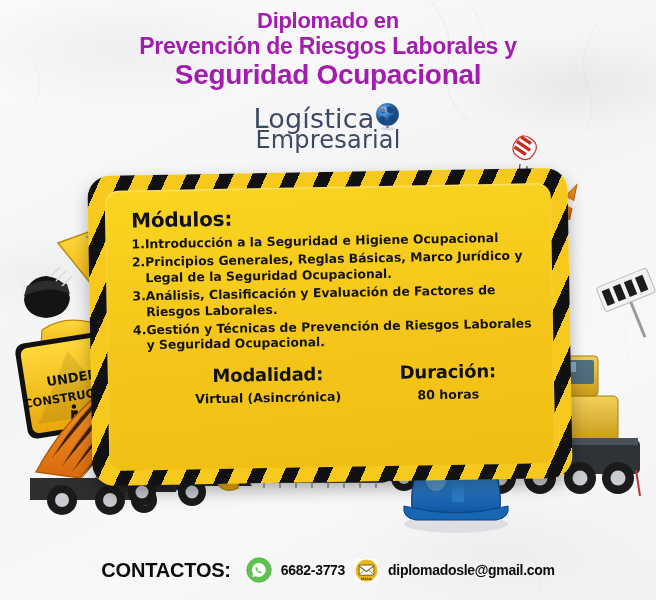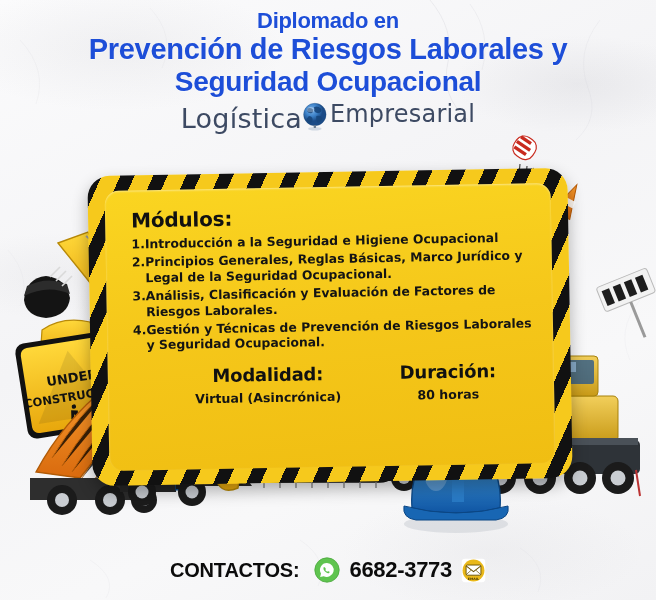--- a/index.html
+++ b/index.html
@@ -21,32 +21,32 @@
       radial-gradient(ellipse 150px 60px at 8% 46%, rgba(195,195,200,.14), transparent 72%),
       radial-gradient(ellipse 210px 80px at 75% 92%, rgba(190,190,196,.13), transparent 72%),
       radial-gradient(ellipse 120px 50px at 46% 62%, rgba(200,200,205,.10), transparent 74%),
       linear-gradient(155deg,#fbfbfc 0%,#f4f4f6 42%,#f8f8f9 70%,#f2f2f4 100%);
   }
   .veins { position:absolute; inset:0; opacity:.5; }
 
   
   .header { position:absolute; top:8px; left:0; width:100%; text-align:center; z-index:30; }
   .title {
-    color:#1d4ed8; font-weight:bold; font-size:23px; line-height:1.14;
+    color:#a21caf; font-weight:bold; font-size:23px; line-height:1.14;
     letter-spacing:-.3px; padding:0 14px;
     text-shadow:0 1px 0 rgba(255,255,255,.5);
   }
   .title .l1 { font-size:22px; }
-  .title .l2 { font-size:29px; }
+  .title .l2 { font-size:23px; }
   .title .l3 { font-size:28px; }
 
   
   .logo {
     position:absolute; top:101px; left:50%; transform:translateX(-50%);
-    z-index:30; display:flex; flex-direction:row; align-items:center;
+    z-index:30; display:flex; flex-direction:column; align-items:center;
     line-height:.98;
   }
   .logo-row { display:flex; align-items:flex-end; }
   .logo-l1 {
     font-family:"DejaVu Sans", sans-serif;
     font-size:27px; color:#3d4a63; letter-spacing:.2px;
   }
   .logo-l2 {
     font-family:"DejaVu Sans", sans-serif;
     font-size:24px; color:#3d4a63; letter-spacing:.2px; margin-top:-3px;
@@ -112,21 +112,21 @@
   .footer {
     position:absolute; left:0; bottom:17px; width:100%;
     display:flex; align-items:center; justify-content:center;
     gap:9px; z-index:30;
   }
   .contactos {
     font-size:20px; font-weight:bold; color:#0b0b0b; letter-spacing:-.2px;
     margin-right:6px;
   }
   .phone, .email-txt {
-    font-size:22px; font-weight:bold; color:#0b0b0b; letter-spacing:-.3px;
+    font-size:14px; font-weight:bold; color:#0b0b0b; letter-spacing:-.3px;
   }
   .wa-icon { width:26px; height:26px; }
   .mail-icon { width:25px; height:25px; }
 
   svg { display:block; overflow:visible; }
 </style>
 </head>
 <body>
 
 <div class="bg"></div>
@@ -500,13 +500,14 @@
 
   <svg class="mail-icon" viewBox="0 0 32 32">
     <rect x="1" y="1" width="30" height="30" rx="4" fill="#fff"></rect>
     <circle cx="16" cy="16" r="14" fill="#E9B81A"></circle>
     <rect x="6.5" y="9" width="19" height="13" rx="1.6" fill="#fff" stroke="#6b5406" stroke-width="1.2"></rect>
     <path d="M6.5 10 L16 17.5 L25.5 10" fill="none" stroke="#6b5406" stroke-width="1.3"></path>
     <path d="M6.5 21.4 L13 15.6 M25.5 21.4 L19 15.6" stroke="#6b5406" stroke-width=".9"></path>
     <text x="16" y="28" text-anchor="middle" font-family="DejaVu Sans, sans-serif" font-size="4.2" font-weight="bold" fill="#4a3a04">EMAIL</text>
   </svg>
 
+  <span class="email-txt">diplomadosle@gmail.com</span>
 </div>
 
 </body></html>

